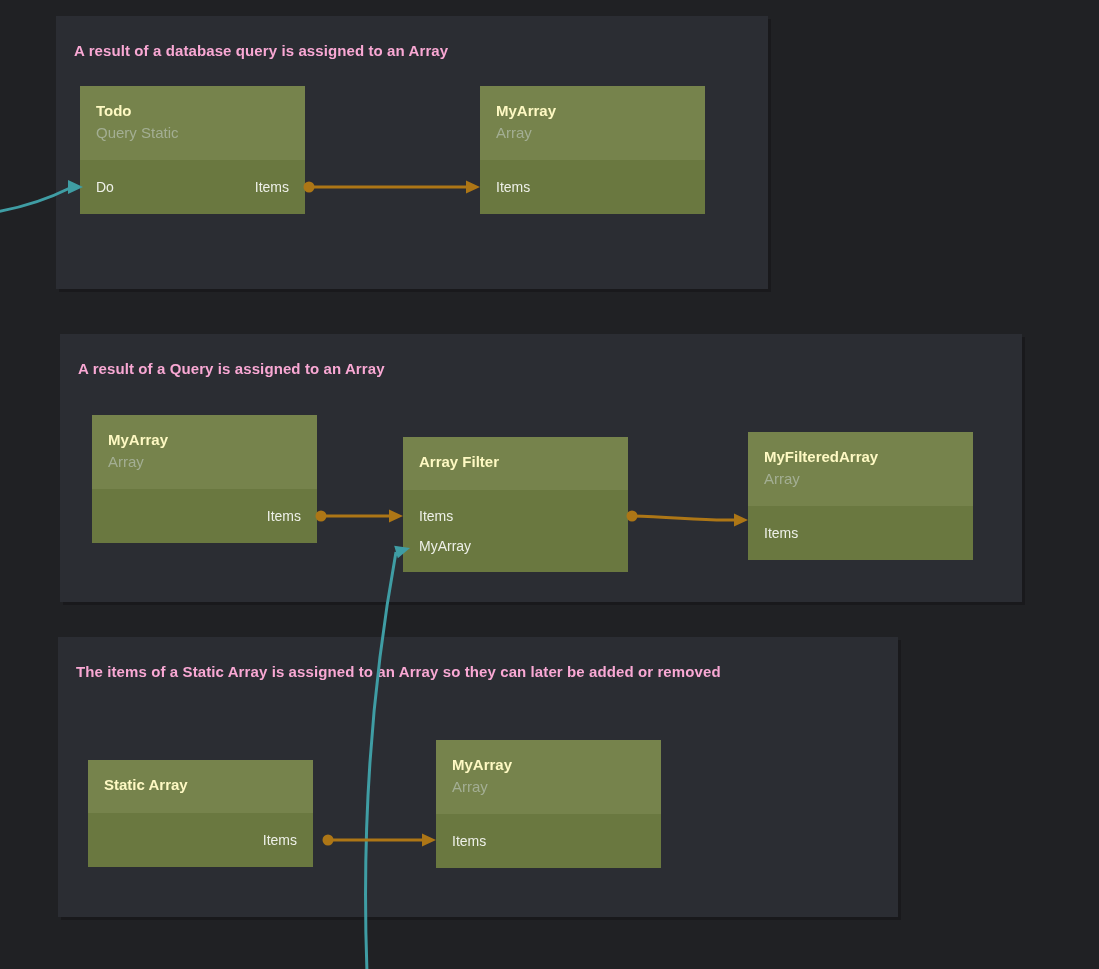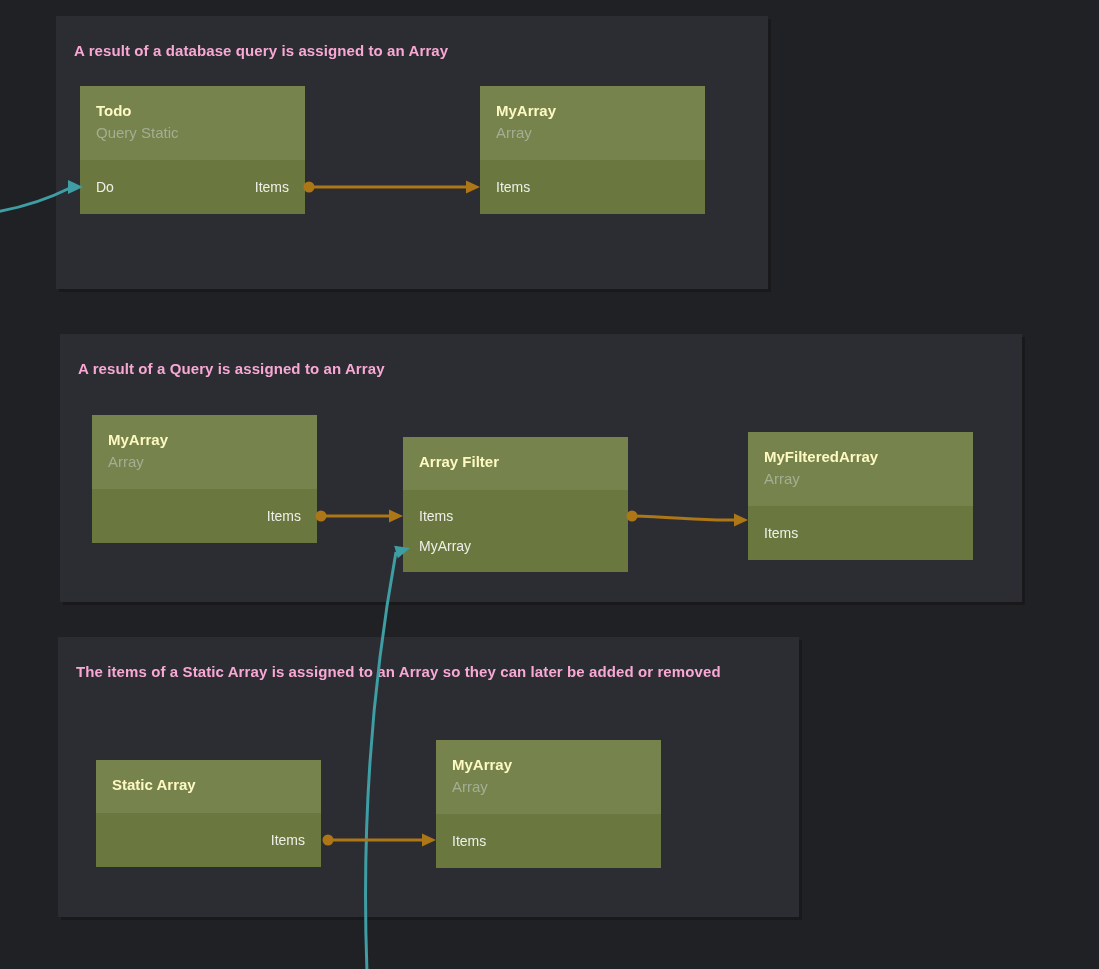--- a/index.html
+++ b/index.html
@@ -90,21 +90,21 @@
 <div class="canvas">
 
   <div class="panel" style="left:56px; top:16px; width:712px; height:273px;">
     <div class="panel-title">A result of a database query is assigned to an Array</div>
   </div>
 
   <div class="panel" style="left:60px; top:334px; width:962px; height:268px;">
     <div class="panel-title">A result of a Query is assigned to an Array</div>
   </div>
 
-  <div class="panel" style="left:58px; top:637px; width:741px; height:280px;">
+  <div class="panel" style="left:58px; top:637px; width:840px; height:280px;">
     <div class="panel-title">The items of a Static Array is assigned to an Array so they can later be added or removed</div>
   </div>
 
   <div class="node" style="left:80px; top:86px;">
     <div class="node-header">
       <div class="node-title">Todo</div>
       <div class="node-subtitle">Query Static</div>
     </div>
     <div class="node-ports">
       <div class="port-row">
@@ -157,21 +157,21 @@
       <div class="node-title">MyFilteredArray</div>
       <div class="node-subtitle">Array</div>
     </div>
     <div class="node-ports">
       <div class="port-row">
         <span class="port">Items</span>
       </div>
     </div>
   </div>
 
-  <div class="node node--no-sub" style="left:96px; top:760px;border-radius:20px;">
+  <div class="node node--no-sub" style="left:88px; top:760px;border-radius:20px;">
     <div class="node-header">
       <div class="node-title">Static Array</div>
     </div>
     <div class="node-ports">
       <div class="port-row only-out">
         <span class="port">Items</span>
       </div>
     </div>
   </div>
 

